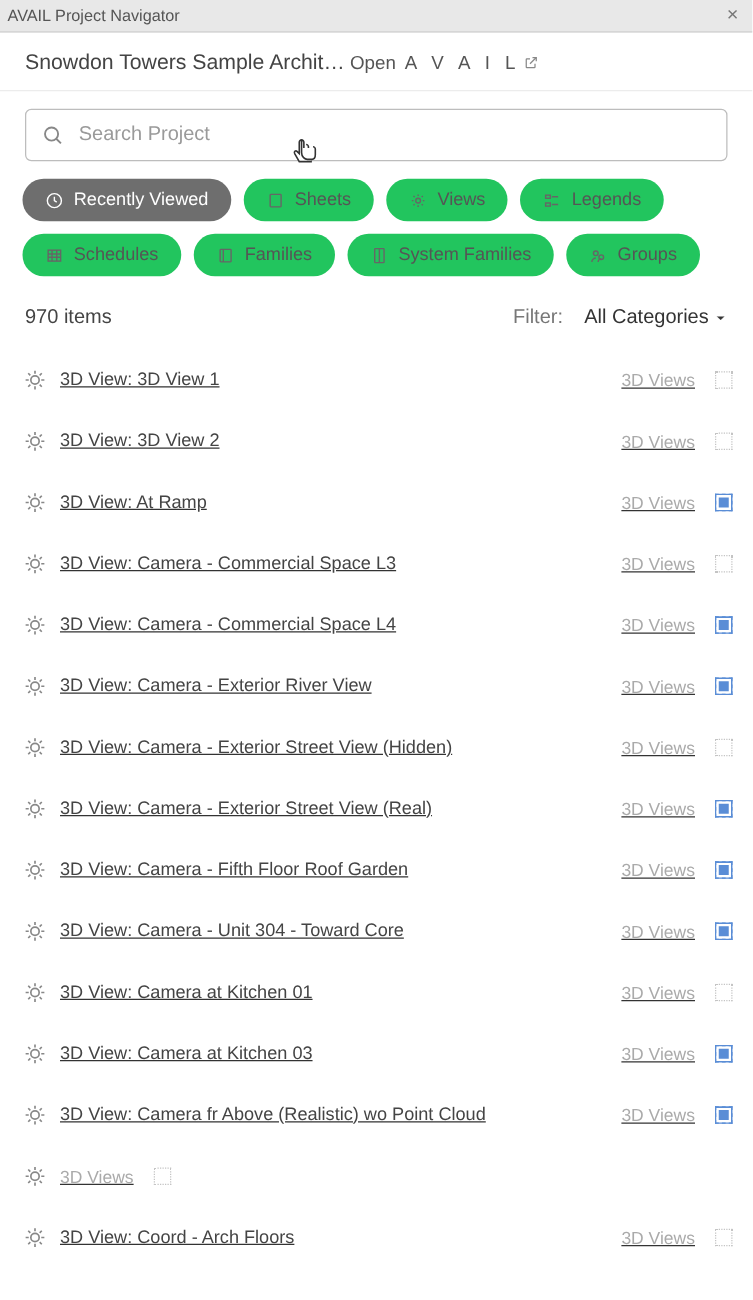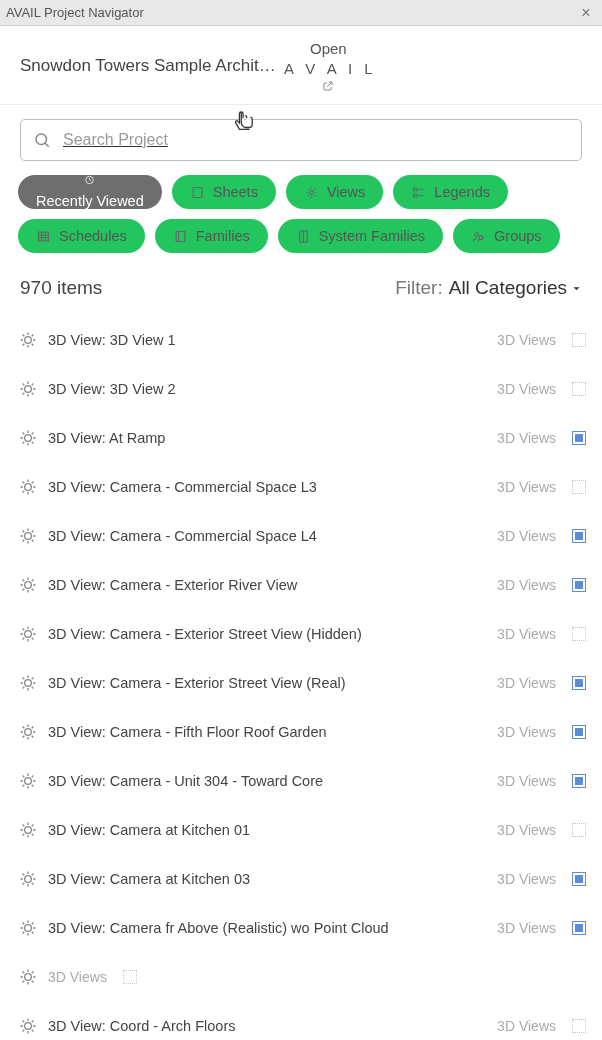--- a/index.html
+++ b/index.html
@@ -45,36 +45,34 @@
       max-width: 260px;
     }
     .open-avail {
       font-size: 15px;
       color: #555;
       letter-spacing: 0;
       cursor: pointer;
       display: flex;
       align-items: center;
       gap: 3px;
-      flex-direction: column;
     }
     .open-avail .spaced { letter-spacing: 4px; margin-left:4px; }
     .open-avail svg { width: 12px; height: 12px; }
     .search-wrap {
       padding: 14px 20px 0 20px;
     }
     .search-box {
       border: 1px solid #bdbdbd;
       border-radius: 5px;
       height: 42px;
       display: flex;
       align-items: center;
       padding: 0 12px;
       gap: 12px;
-      text-decoration: underline;
     }
     .search-box svg { width: 18px; height: 18px; stroke:#888; fill:none; stroke-width:2;}
     .search-box input {
       flex: 1;
       border: none;
       outline: none;
       font-size: 16px;
       color: #333;
       background: transparent;
     }
@@ -94,36 +92,37 @@
       border-radius: 18px;
       padding: 0 18px;
       height: 34px;
       font-size: 14.5px;
       cursor: pointer;
     }
     .chip svg { width: 15px; height: 15px; stroke:#666; fill:none; stroke-width:1.8;}
     .chip.active {
       background: #6e6e6e;
       color: #fff;
-      flex-direction: column;
     }
     .chip.active svg { stroke: #fff; }
     .meta-row {
       display: flex;
       align-items: flex-end;
       padding: 18px 20px 8px 20px;
-      font-size: 19px;
+      font-size: 16px;
       color: #444;
+      gap: 11px;
     }
     .meta-row .count { flex: 1; font-weight: 500; }
     .meta-row .filter-label { color: #777; margin-right: 6px; }
     .meta-row .filter-value { color: #333; cursor: pointer; display:flex; align-items:center; gap:4px;}
     .meta-row .filter-value svg { width:11px; height:11px; stroke:#333; fill:#333; }
     .list {
       padding: 8px 16px 0 18px;
+      text-decoration: underline;
     }
     .row {
       display: flex;
       align-items: center;
       height: 49px;
       gap: 10px;
     }
     .row .view-icon {
       width: 20px;
       height: 20px;

